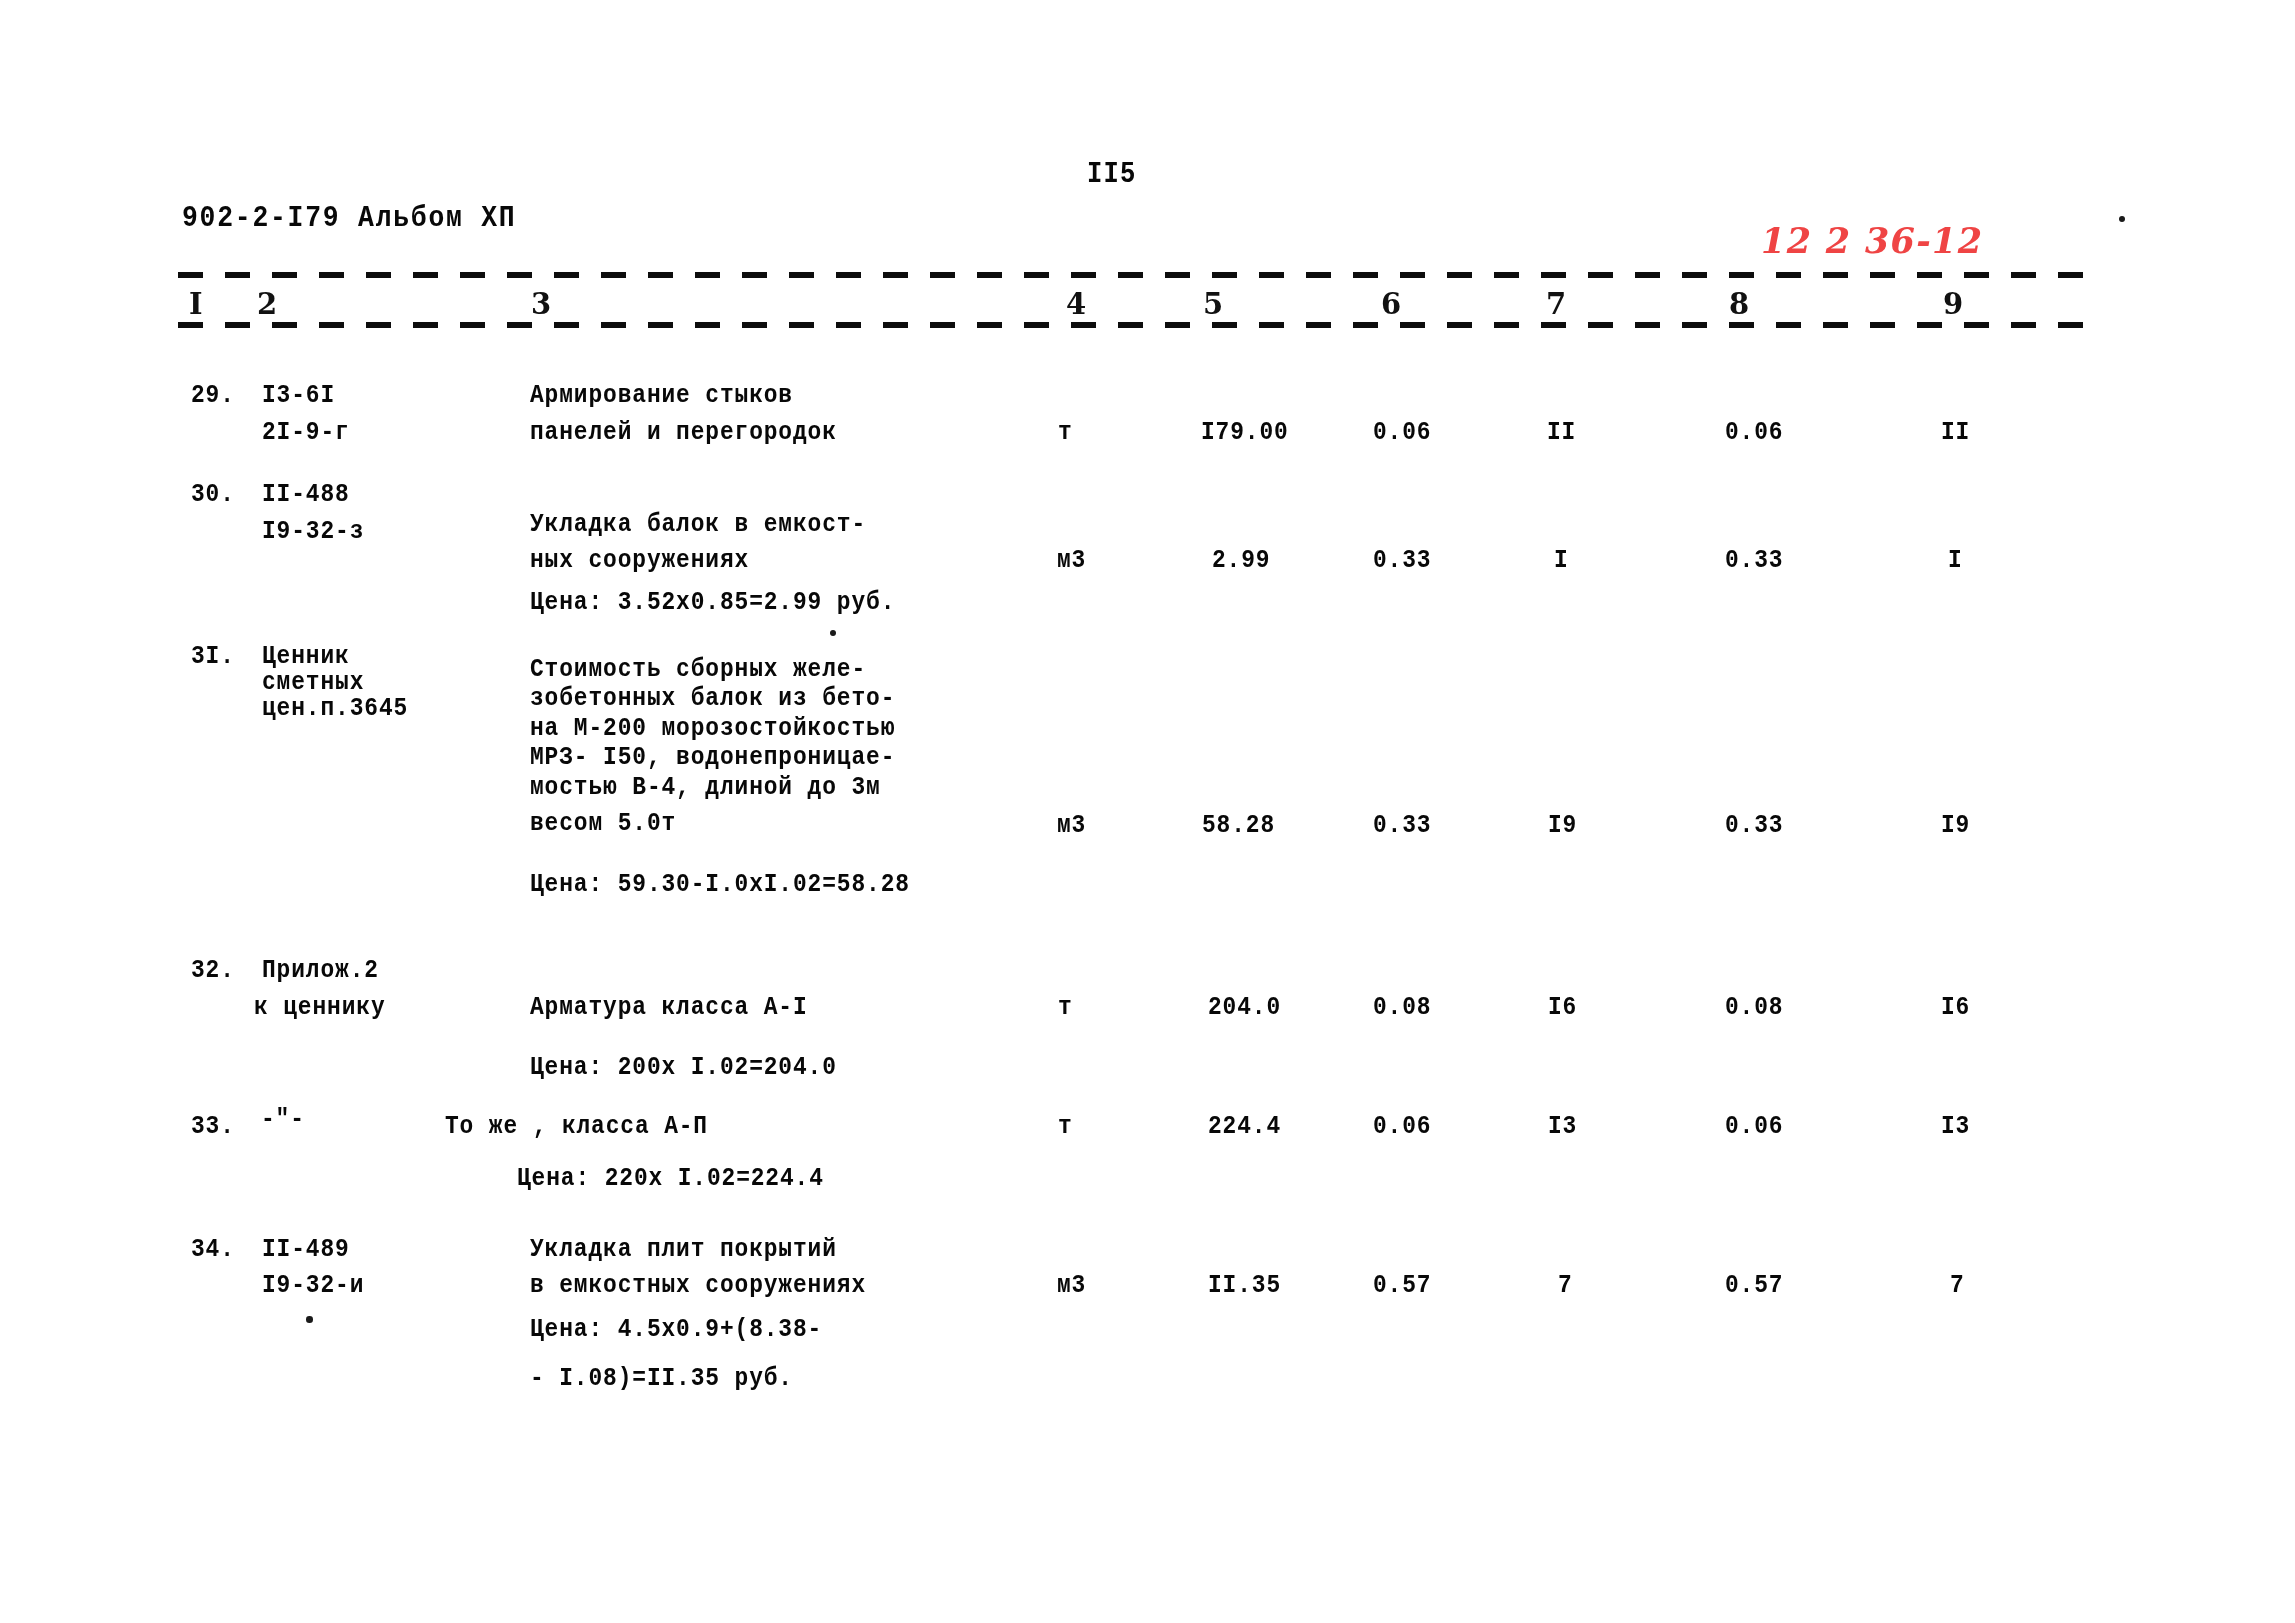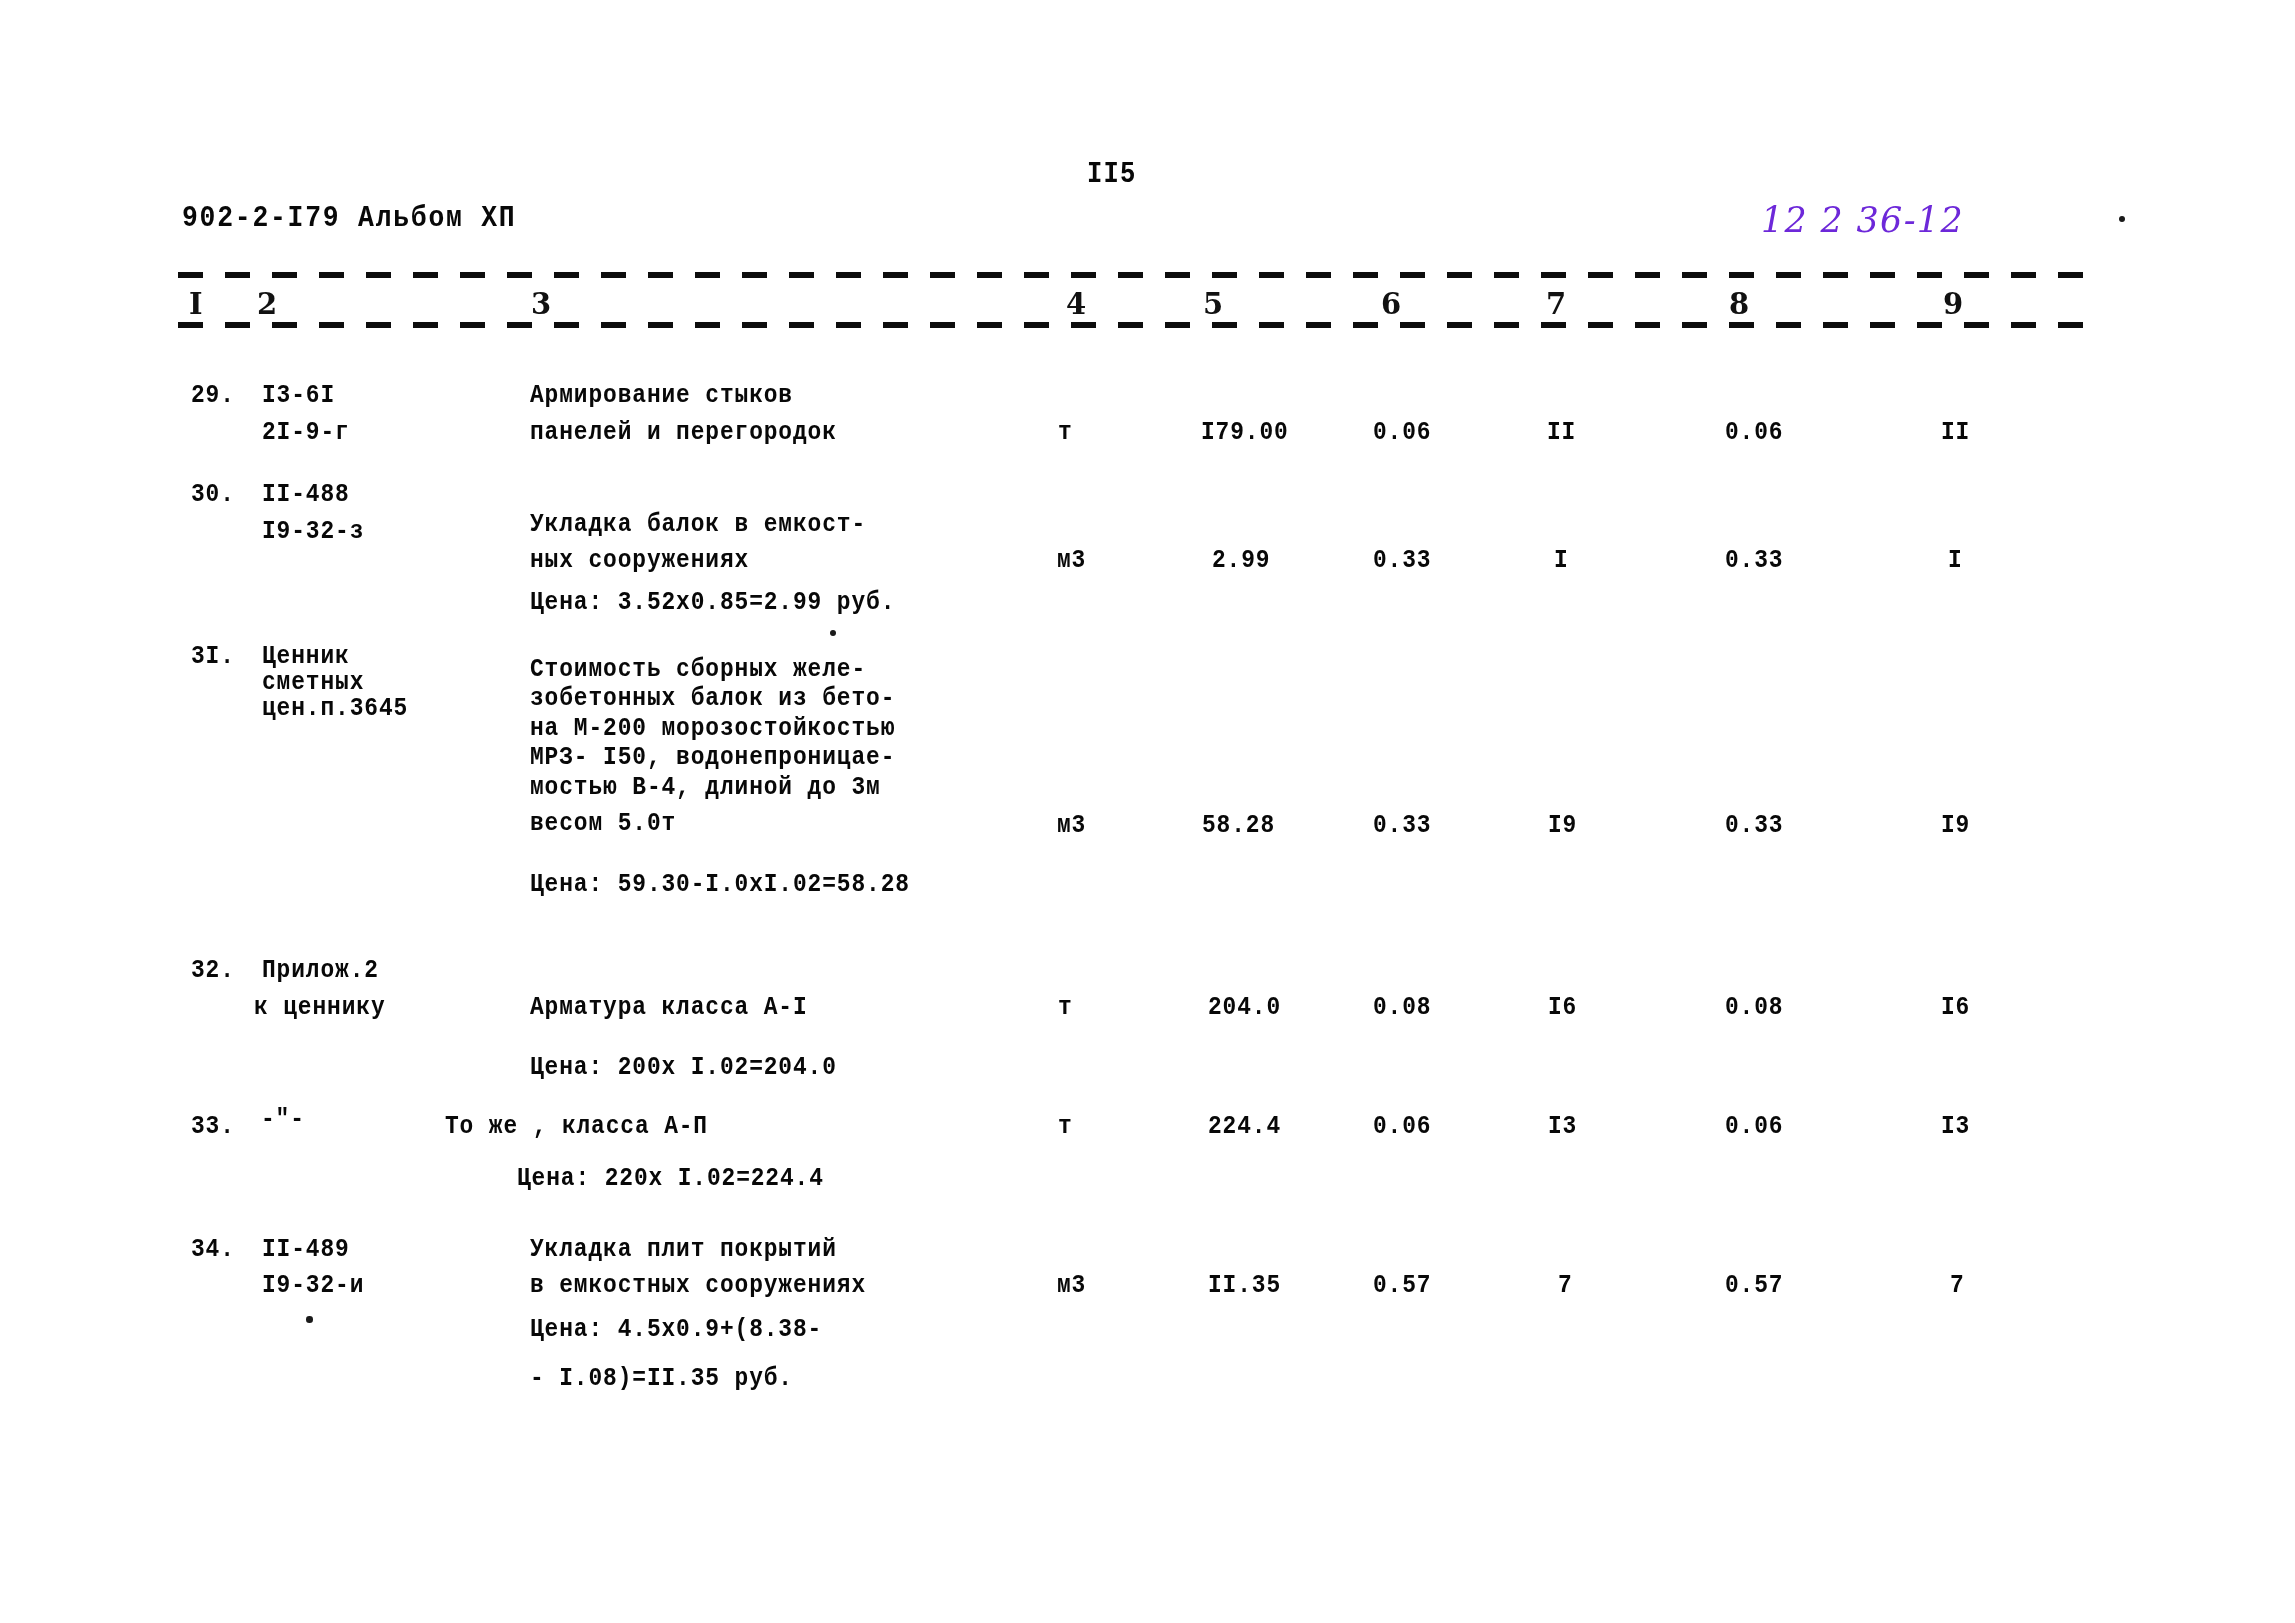--- a/index.html
+++ b/index.html
@@ -42,24 +42,25 @@
   .tw.center-o {
     transform: scaleX(0.88);
     transform-origin: center center;
   }
 
   
   .hand {
     position: absolute;
     font-family: "DejaVu Serif", serif;
     font-style: italic;
-    font-weight: 400;
-    color: #6d28d9;
+    font-weight: 700;
+    color: #ef4444;
     white-space: pre;
     letter-spacing: 1.3px;
+    margin-top: 20px;
   }
 
   
   .dashrule {
     position: absolute;
     height: 5.9px;
     background-image: repeating-linear-gradient(
       to right,
       #0d0d0d 0px,
       #0d0d0d 25px,

